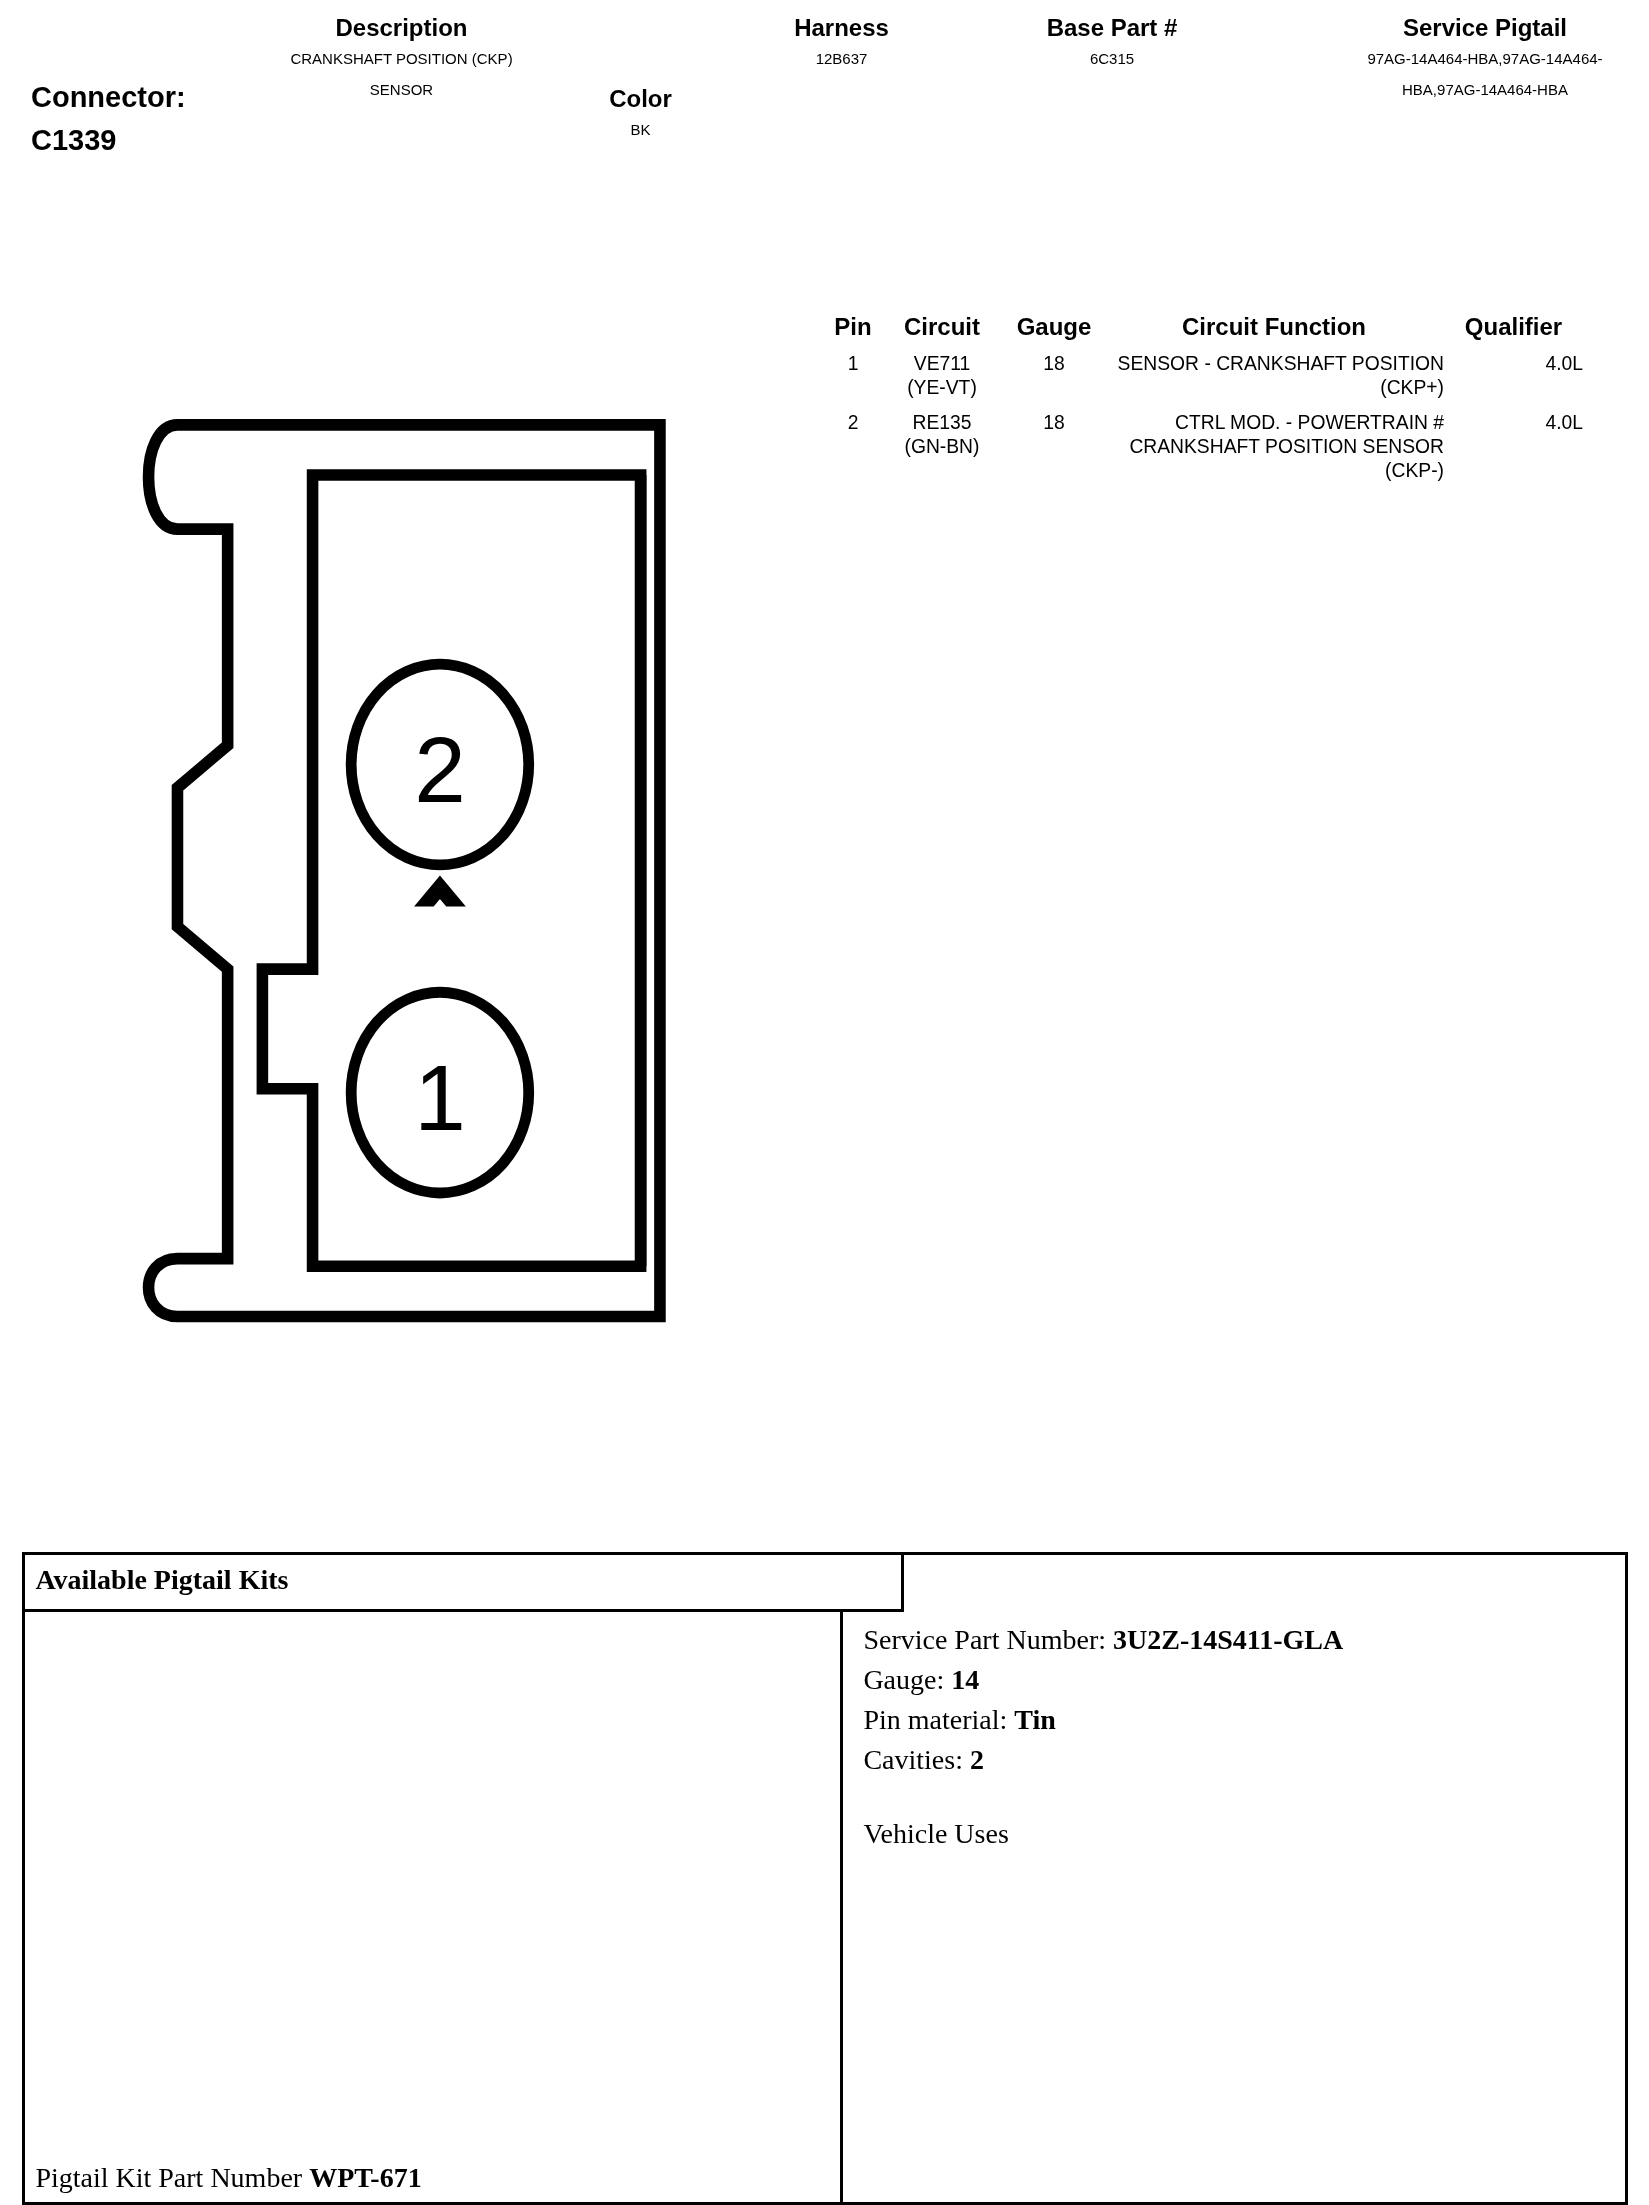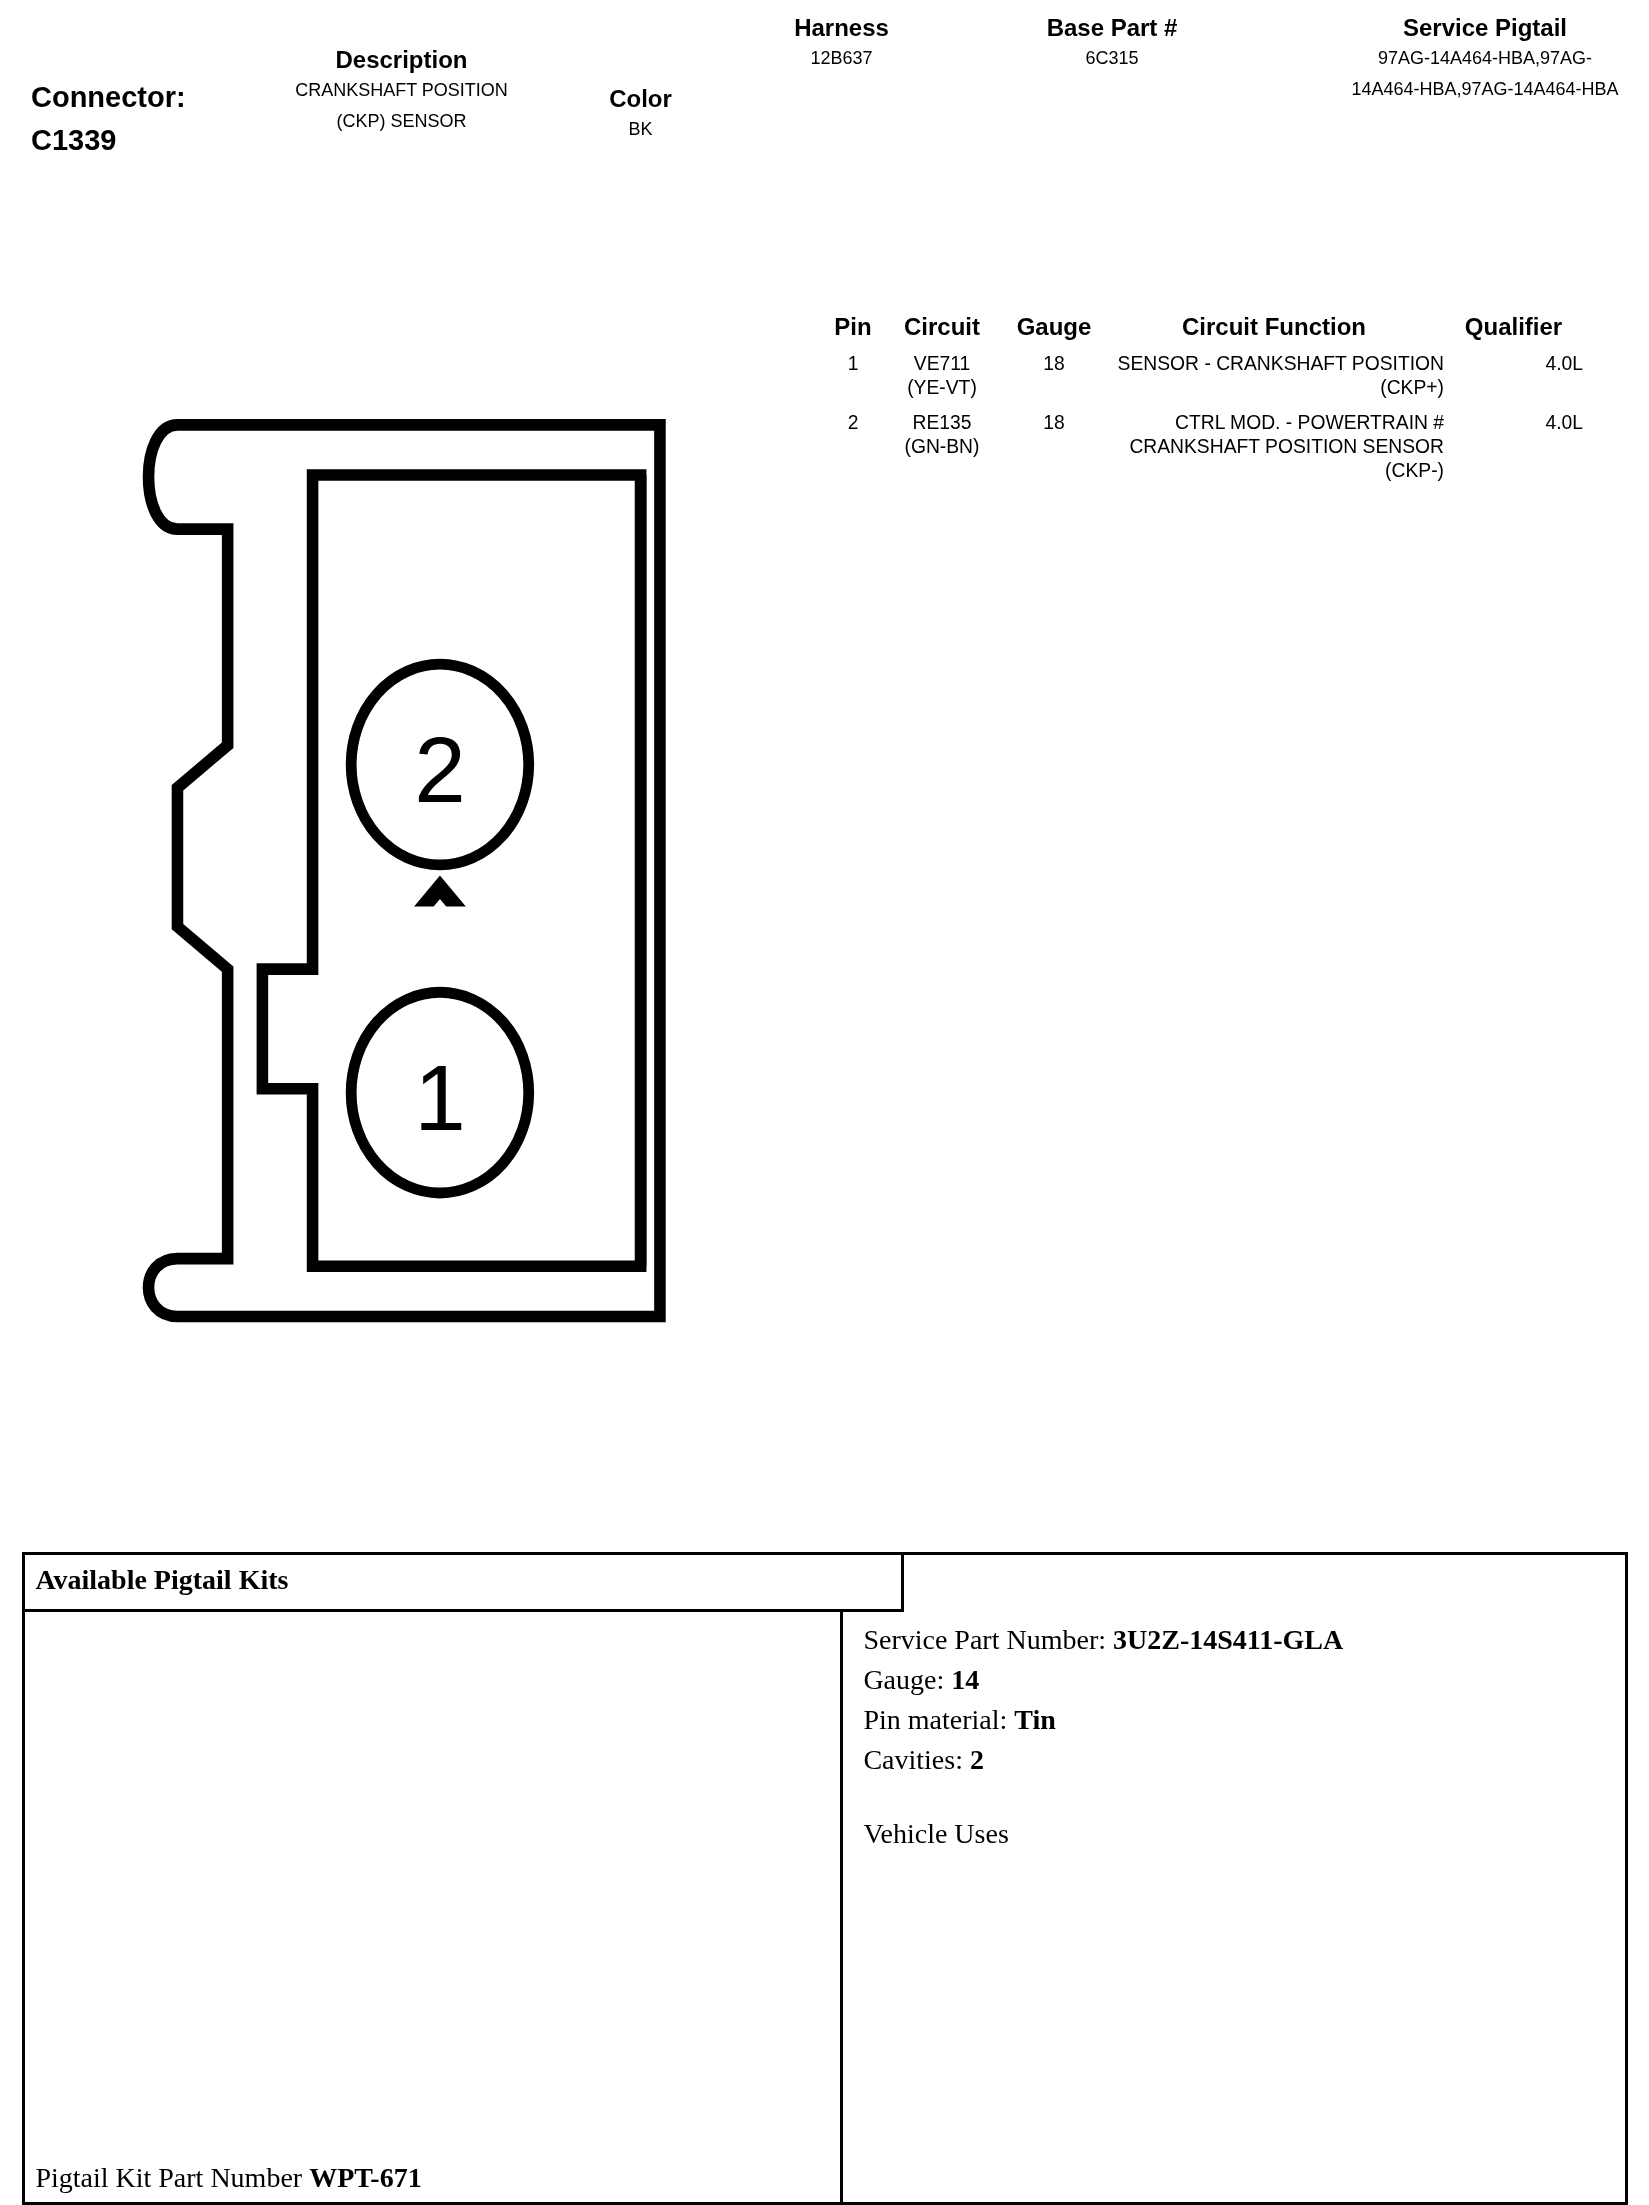--- a/index.html
+++ b/index.html
@@ -43,26 +43,26 @@
   .hdr-col {
     position: absolute;
     text-align: center;
   }
   .hdr-col .col-title {
     font-size: 24px;
     font-weight: bold;
     line-height: 31px;
   }
   .hdr-col .col-value {
-    font-size: 18px;
+    font-size: 15px;
     font-weight: normal;
     line-height: 31px;
   }
 
-  .col-description { left: 270px; top: 12.4px; width: 263px; margin-top: 32px; }
+  .col-description { left: 270px; top: 12.4px; width: 263px; }
   .col-color       { left: 571px; top: 83px; width: 139px; }
   .col-harness     { left: 741px; top: 12.4px; width: 201px; }
   .col-basepart    { left: 1004px; top: 12.4px; width: 216px; }
   .col-pigtail     { left: 1326px; top: 12.4px; width: 278px; margin-left: 20px; }
 
   
   .pin-table {
     position: absolute;
     left: 826px;
     top: 313px;

